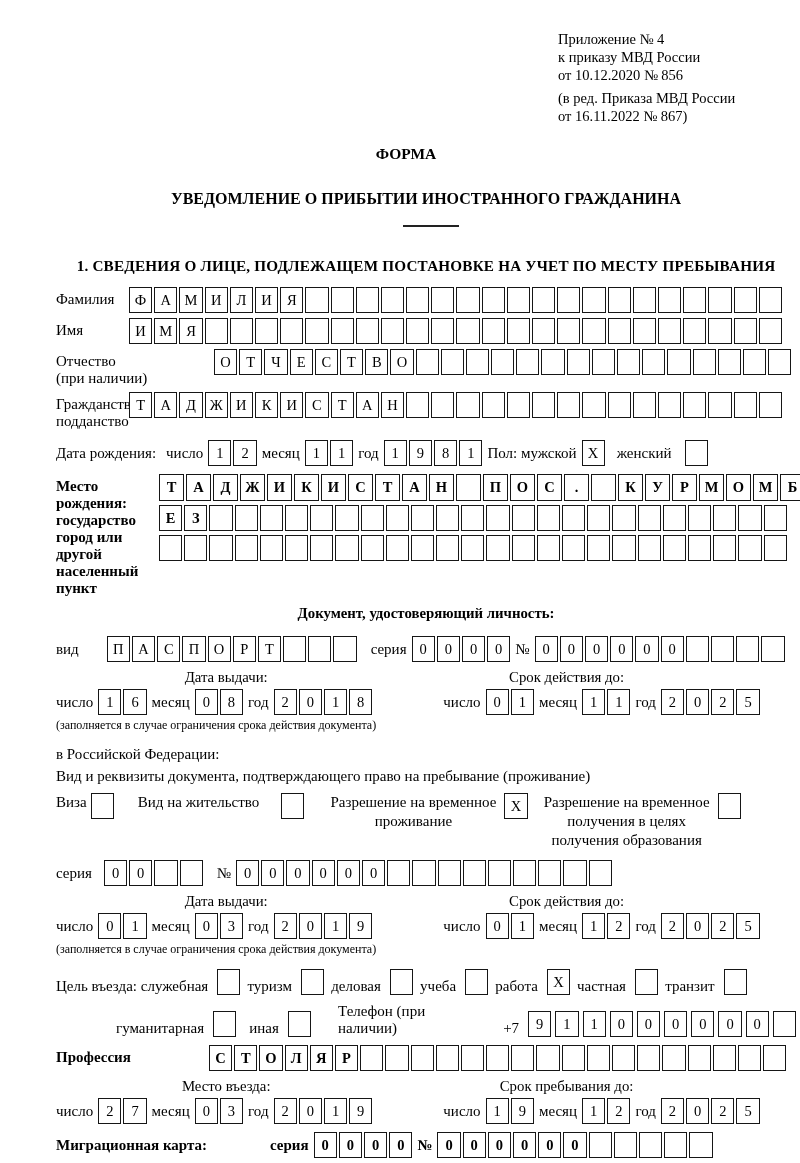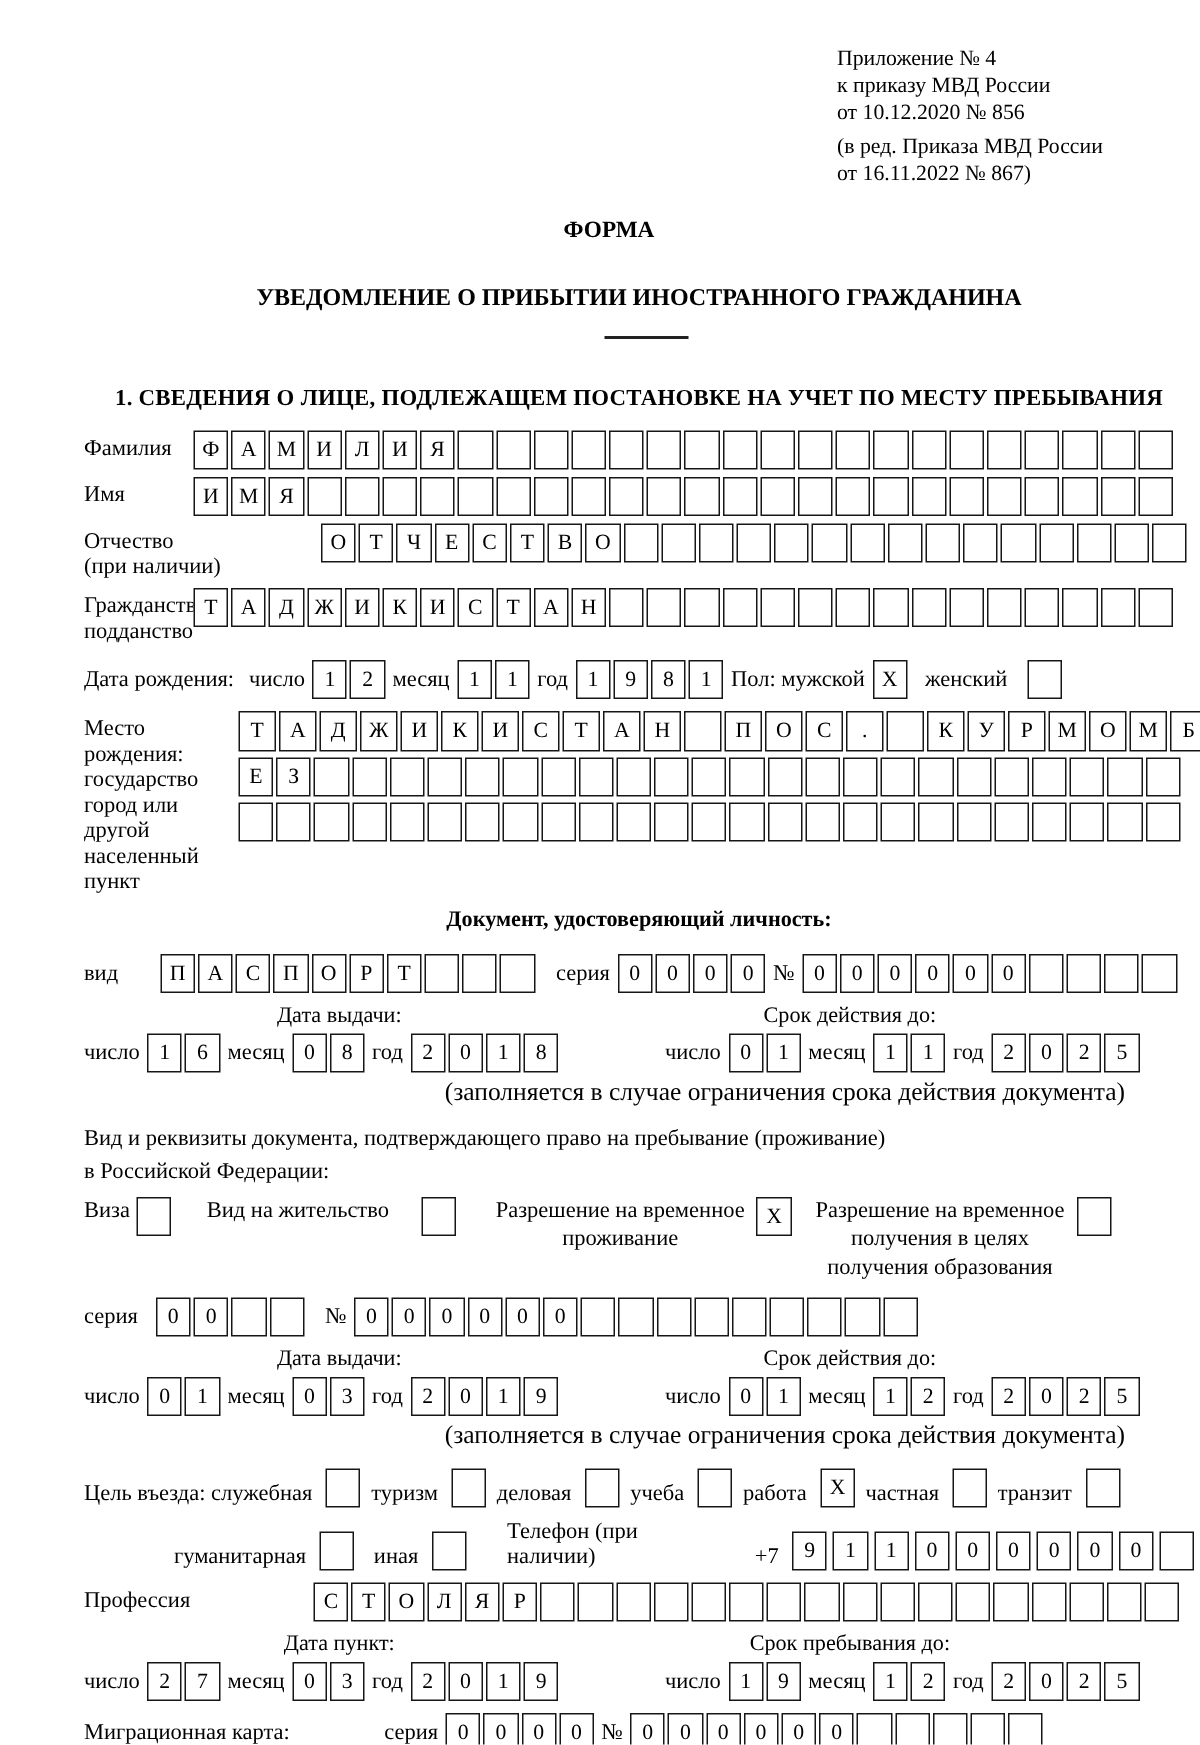--- a/index.html
+++ b/index.html
@@ -29,31 +29,31 @@
   .grp .glbl{padding:0 5px;}
 
   .w73{width:73px;}  .w103{width:103px;}  .w158{width:158px;} .w85{width:86px;}
 
   .dochdr{text-align:center;font-weight:bold;margin-top:8px;font-size:14.8px;}
   .dates-head{display:flex;margin-top:7px;font-size:14.8px;}
   .dates-head .dh-l{width:46%;text-align:center;}
   .dates-head .dh-r{width:46%;text-align:center;}
   .daterow{display:flex;align-items:center;margin-top:3px;}
   .daterow .spacer{width:66px;}
-  .note{ text-align:right;padding-right:46px;font-size:17px;margin-top:3px;}
+  .note{ text-align:left;padding-right:46px;font-size:12px;margin-top:3px;}
   .plain{margin-top:10px;line-height:22px;}
 
   
   .visarow{display:flex;align-items:flex-start;margin-top:6px;}
   .vitem{display:flex;align-items:flex-start;}
   .vlbl{text-align:center;line-height:19px;}
   .vbox{margin-left:8px;margin-top:0;}
   .purpose{display:flex;align-items:flex-end;gap:7px;margin-top:12px;flex-wrap:nowrap;}
   .purpose .cell{margin-left:2px;}
-  .mt2{margin-top:14px;} .mt8{margin-top:8px;} .mt10{margin-top:10px;} .mt12{margin-top:12px;}
+  .mt2{margin-top:14px;} .mt8{margin-top:8px;font-weight:bold;} .mt10{margin-top:10px;} .mt12{margin-top:12px;}
 </style>
 </head>
 <body>
 
 <div class="page">
 
   <div class="appendix">
     <div>Приложение № 4</div>
     <div>к приказу МВД России</div>
     <div>от 10.12.2020 № 856</div>
@@ -404,22 +404,22 @@
           <span class="cell">2</span>
           <span class="cell">0</span>
           <span class="cell">2</span>
           <span class="cell">5</span>
         </span>
     </span>
   </div>
   <div class="note">(заполняется в случае ограничения срока действия документа)</div>
 
   <div class="plain">
+    <div>в Российской Федерации:</div>
     <div>Вид и реквизиты документа, подтверждающего право на пребывание (проживание)</div>
-    <div>в Российской Федерации:</div>
   </div>
 
   <div class="visarow">
     <span class="vitem">
       <span class="vlbl">Виза</span>
       <span class="cellrow vbox" style="margin-left:4px">
           <span class="cell"></span>
         </span>
     </span>
     <span class="vitem" style="margin-left:24px">
@@ -605,21 +605,21 @@
         <span class="cell"></span>
         <span class="cell"></span>
         <span class="cell"></span>
         <span class="cell"></span>
         <span class="cell"></span>
         <span class="cell"></span>
       </span>
   </div>
 
   <div class="dates-head">
-    <span class="dh-l">Дата пункт:</span>
+    <span class="dh-l">Место въезда:</span>
     <span class="dh-r">Срок пребывания до:</span>
   </div>
   <div class="daterow">
     <span class="grp">
       <span class="glbl" style="padding-left:0">число</span>
       <span class="cellrow">
           <span class="cell">2</span>
           <span class="cell">7</span>
         </span>
       <span class="glbl">месяц</span>

